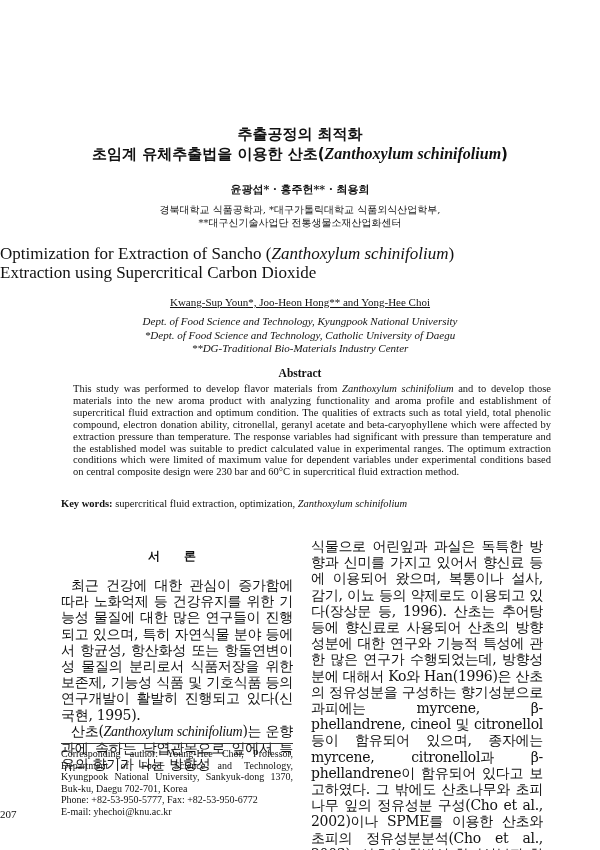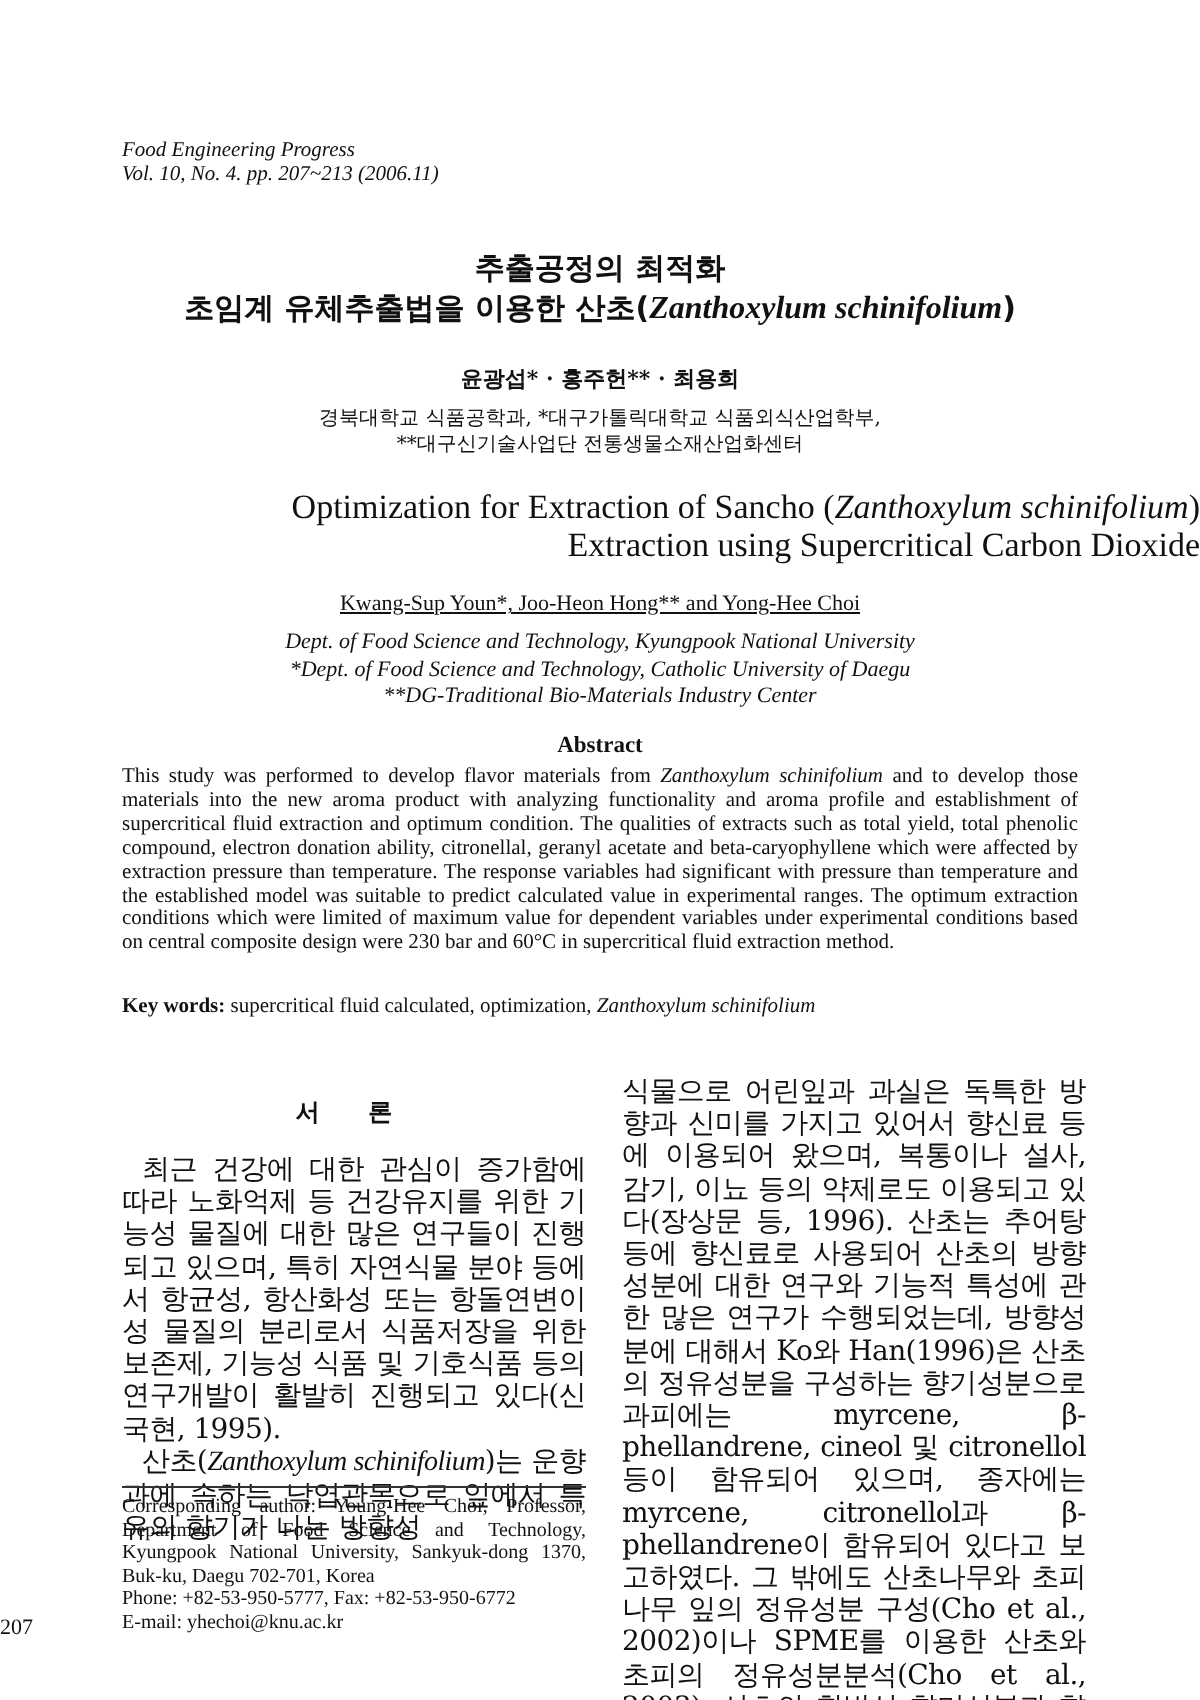--- a/index.html
+++ b/index.html
@@ -3,46 +3,42 @@
 <meta charset="utf-8">
 <style>
   html, body { margin:0; padding:0; background:#ffffff; }
   body { width:600px; height:850px; position:relative; overflow:hidden; color:#111; font-family:"Liberation Serif", "DejaVu Serif", serif; }
   .page { position:absolute; left:0; top:0; width:600px; height:850px; }
   .journal { position:absolute; left:61px; top:70px; font-style:italic; font-size:10.5px; line-height:12px; }
   .title-ko { position:absolute; left:0; width:600px; top:124px; text-align:center; font-family:"DejaVu Sans", sans-serif; font-weight:bold; font-size:15px; line-height:20px; }
   .title-ko i { font-family:"Liberation Serif", serif; font-style:italic; font-size:16px; }
   .authors-ko { position:absolute; left:0; width:600px; top:182px; text-align:center; font-family:"DejaVu Serif", serif; font-weight:bold; font-size:11px; }
   .affil-ko { position:absolute; left:0; width:600px; top:204px; text-align:center; font-family:"DejaVu Serif", serif; font-size:10px; line-height:12.5px; }
-  .title-en { position:absolute; left:0; width:600px; top:244px; text-align:right; font-size:17px; line-height:19px; }
+  .title-en { position:absolute; left:0; width:600px; top:244px; text-align:left; font-size:17px; line-height:19px; }
   .authors-en { position:absolute; left:0; width:600px; top:296px; text-align:center; font-size:11px;text-decoration:underline; }
   .affil-en { position:absolute; left:0; width:600px; top:315px; text-align:center; font-style:italic; font-size:11px; line-height:13.5px; }
   .abs-head { position:absolute; left:0; width:600px; top:367px; text-align:center; font-weight:bold; font-size:11.5px; }
   .abstract { position:absolute; left:61px; width:400px; top:383px; font-size:10.5px; line-height:11.9px; text-align:justify; width:400px; }
-  .abstract { width:400px; }
+  .abstract { width:400px;margin-left:12px; }
   .keywords { position:absolute; left:61px; top:498px; font-size:10.5px; }
   .keywords b { font-weight:bold; }
   .col-left { position:absolute; left:61px; top:548px; width:232px; }
   .col-right { position:absolute; left:311px; top:538px; width:232px; }
   .sec-head { text-align:center; font-family:"DejaVu Sans", sans-serif; font-weight:bold; font-size:12px; letter-spacing:10px; margin-bottom:12px; }
   .body-ko { font-family:"DejaVu Serif", serif; font-size:14px; line-height:16.2px; text-align:justify; text-indent:10px; margin:0; letter-spacing:-0.3px; }
   .body-ko i { font-family:"Liberation Serif", serif; font-style:italic; }
   .footnote-rule { position:absolute; left:61px; top:743px; width:232px; height:0; border-top:1px solid #333; }
   .footnote { position:absolute; left:61px; top:748px; width:232px; font-size:10px; line-height:11.5px; text-align:justify; }
   .pagenum { position:absolute; left:0; width:600px; top:808px; text-align:left; font-size:11px; }
 </style>
 </head>
 <body>
 
 <div class="page">
 
-  <div class="journal">
-    <div>Food Engineering Progress</div>
-    <div>Vol. 10, No. 4. pp. 207~213 (2006.11)</div>
-  </div>
 
   <div class="title-ko">
     <div>추출공정의 최적화</div>
     <div><span>초임계 유체추출법을 이용한 산초(</span><i>Zanthoxylum schinifolium</i><span>)</span></div>
   </div>
 
   <div class="authors-ko">윤광섭* · 홍주헌** · 최용희</div>
   <div class="affil-ko">
     <div>경북대학교 식품공학과, *대구가톨릭대학교 식품외식산업학부,</div>
     <div>**대구신기술사업단 전통생물소재산업화센터</div>
@@ -56,21 +52,21 @@
   <div class="authors-en">Kwang-Sup Youn*, Joo-Heon Hong** and Yong-Hee Choi</div>
   <div class="affil-en">
     <div>Dept. of Food Science and Technology, Kyungpook National University</div>
     <div>*Dept. of Food Science and Technology, Catholic University of Daegu</div>
     <div>**DG-Traditional Bio-Materials Industry Center</div>
   </div>
 
   <div class="abs-head">Abstract</div>
   <div class="abstract" style="width:478px;"><span>This study was performed to develop flavor materials from </span><i>Zanthoxylum schinifolium</i><span> and to develop those materials into the new aroma product with analyzing functionality and aroma profile and establishment of supercritical fluid extraction and optimum condition. The qualities of extracts such as total yield, total phenolic compound, electron donation ability, citronellal, geranyl acetate and beta-caryophyllene which were affected by extraction pressure than temperature. The response variables had significant with pressure than temperature and the established model was suitable to predict calculated value in experimental ranges. The optimum extraction conditions which were limited of maximum value for dependent variables under experimental conditions based on central composite design were 230 bar and 60°C in supercritical fluid extraction method.</span></div>
 
-  <div class="keywords"><b>Key words:</b><span> supercritical fluid calculated, optimization, </span><i>Zanthoxylum schinifolium</i></div>
+  <div class="keywords"><b>Key words:</b><span> supercritical fluid extraction, optimization, </span><i>Zanthoxylum schinifolium</i></div>
 
   <div class="col-left">
     <div class="sec-head">서 론</div>
     <p class="body-ko">최근 건강에 대한 관심이 증가함에 따라 노화억제 등 건강유지를 위한 기능성 물질에 대한 많은 연구들이 진행되고 있으며, 특히 자연식물 분야 등에서 항균성, 항산화성 또는 항돌연변이성 물질의 분리로서 식품저장을 위한 보존제, 기능성 식품 및 기호식품 등의 연구개발이 활발히 진행되고 있다(신국현, 1995).</p>
     <p class="body-ko"><span>산초(</span><i>Zanthoxylum schinifolium</i><span>)는 운향과에 속하는 낙엽관목으로 잎에서 특유의 향기가 나는 방향성</span></p>
   </div>
 
   <div class="col-right">
     <p class="body-ko" style="text-indent:0;">식물으로 어린잎과 과실은 독특한 방향과 신미를 가지고 있어서 향신료 등에 이용되어 왔으며, 복통이나 설사, 감기, 이뇨 등의 약제로도 이용되고 있다(장상문 등, 1996). 산초는 추어탕 등에 향신료로 사용되어 산초의 방향성분에 대한 연구와 기능적 특성에 관한 많은 연구가 수행되었는데, 방향성분에 대해서 Ko와 Han(1996)은 산초의 정유성분을 구성하는 향기성분으로 과피에는 myrcene, β-phellandrene, cineol 및 citronellol 등이 함유되어 있으며, 종자에는 myrcene, citronellol과 β-phellandrene이 함유되어 있다고 보고하였다. 그 밖에도 산초나무와 초피나무 잎의 정유성분 구성(Cho et al., 2002)이나 SPME를 이용한 산초와 초피의 정유성분분석(Cho et al., 2003), 산초의 휘발성 향미성분과 향신료로서의 관능적 평가(Lee and Chung, 2000)에</p>
   </div>

